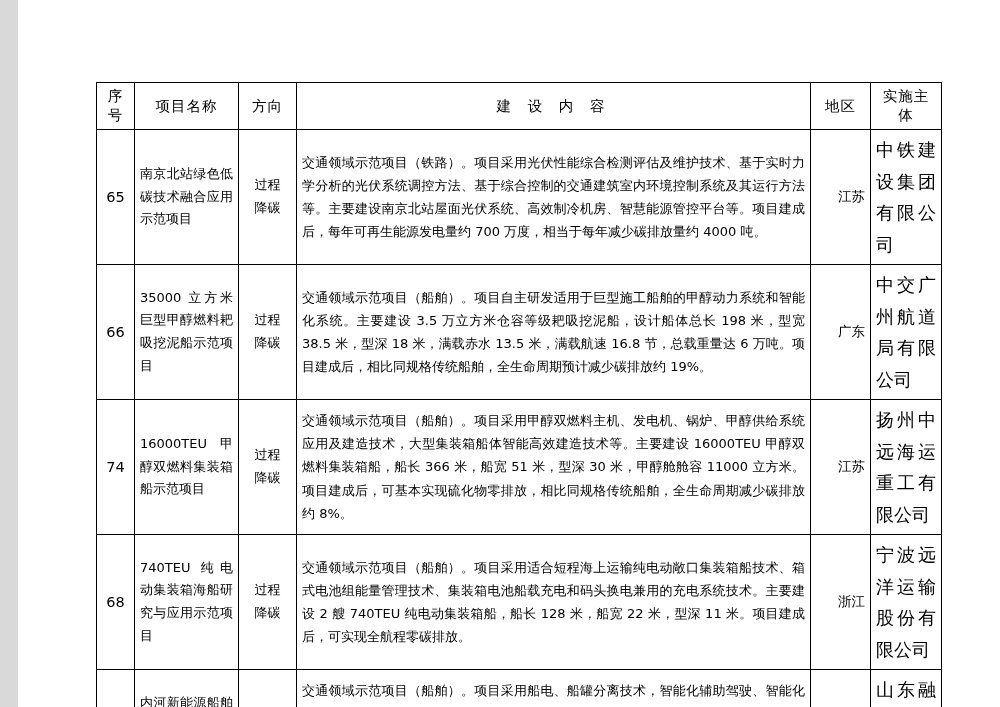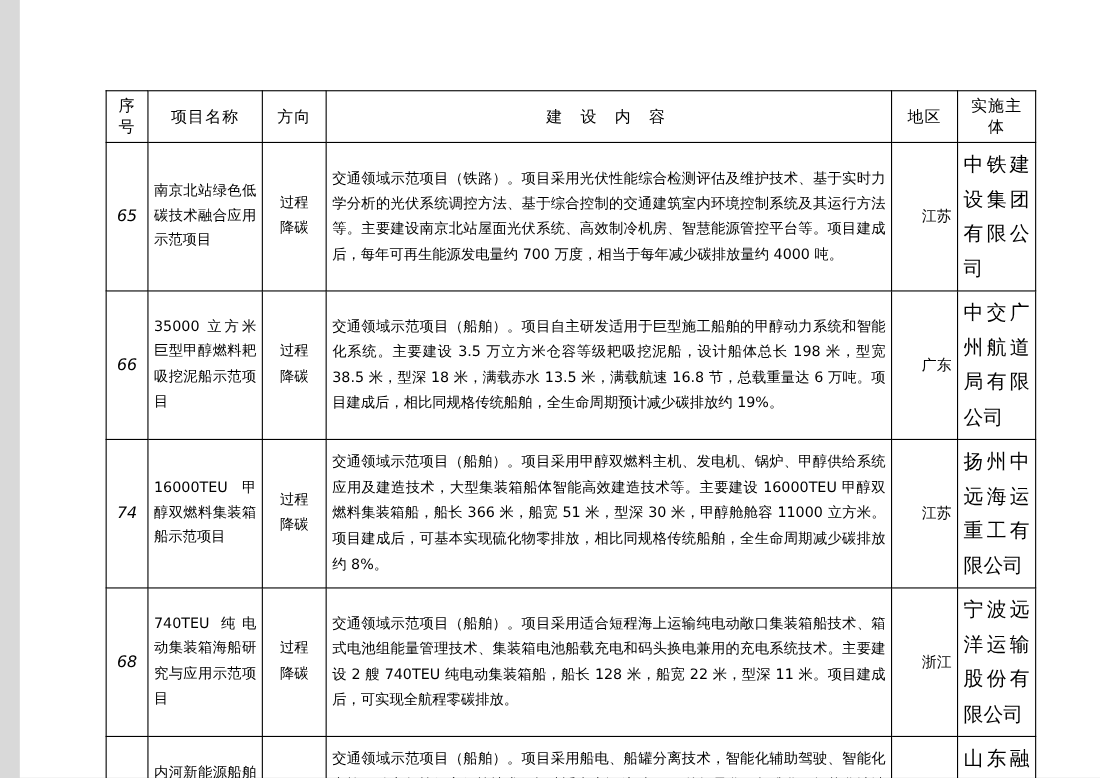--- a/index.html
+++ b/index.html
@@ -51,21 +51,20 @@
   col.c-no      { width: 38px; }
   col.c-name    { width: 104px; }
   col.c-dir     { width: 58px; }
   col.c-content { width: 514px; }
   col.c-region  { width: 60px; }
   col.c-subject { width: 71px; }
 
   td.no {
     text-align: center;
     font-size: 14.5px;
-    font-style: italic;
   }
   td.name {
     font-size: 13px;
     line-height: 1.75;
     text-align: justify;
     text-align-last: left;
   }
   td.dir {
     font-size: 13px;
     line-height: 1.75;

